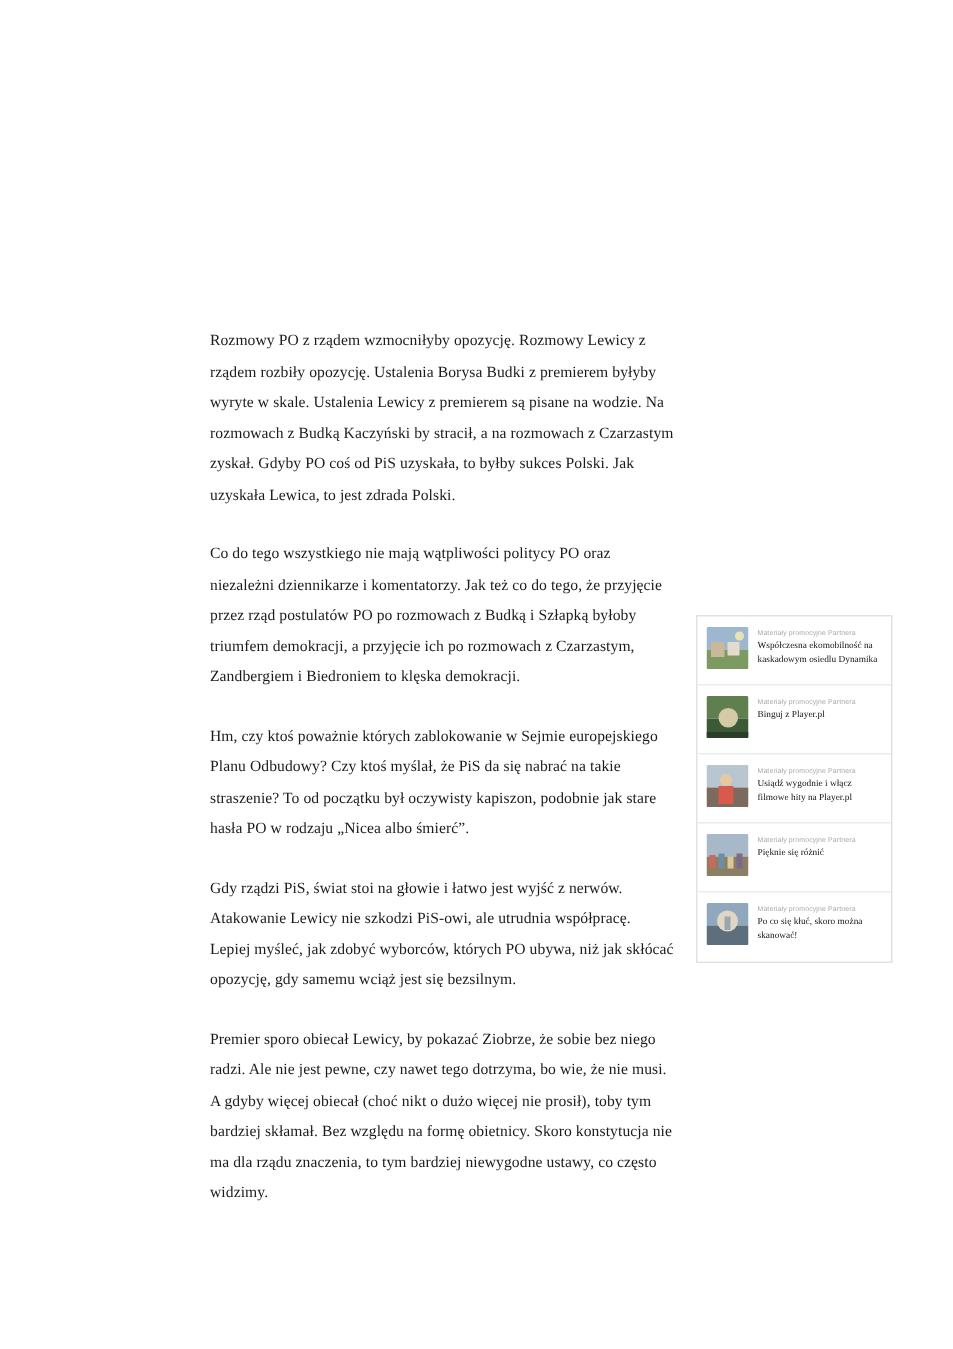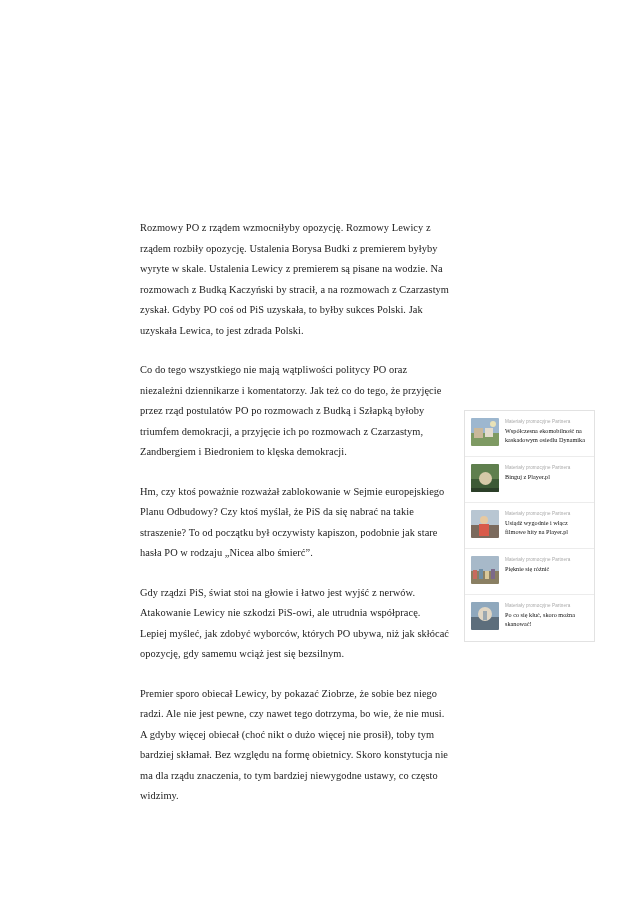--- a/index.html
+++ b/index.html
@@ -104,21 +104,21 @@
   }
 </style>
 </head>
 <body>
 
 <div id="page">
 
   <div id="article">
     <p class="para">Rozmowy PO z rządem wzmocniłyby opozycję. Rozmowy Lewicy z rządem rozbiły opozycję. Ustalenia Borysa Budki z premierem byłyby wyryte w skale. Ustalenia Lewicy z premierem są pisane na wodzie. Na rozmowach z Budką Kaczyński by stracił, a na rozmowach z Czarzastym zyskał. Gdyby PO coś od PiS uzyskała, to byłby sukces Polski. Jak uzyskała Lewica, to jest zdrada Polski.</p>
     <p class="para">Co do tego wszystkiego nie mają wątpliwości politycy PO oraz niezależni dziennikarze i komentatorzy. Jak też co do tego, że przyjęcie przez rząd postulatów PO po rozmowach z Budką i Szłapką byłoby triumfem demokracji, a przyjęcie ich po rozmowach z Czarzastym, Zandbergiem i Biedroniem to klęska demokracji.</p>
-    <p class="para">Hm, czy ktoś poważnie rozważał zablokowanie w Sejmie europejskiego Planu Odbudowy? Czy ktoś myślał, że PiS da się nabrać na takie straszenie? To od początku był oczywisty kapiszon, podobnie jak stare hasła PO w rodzaju „Nicea albo śmierć”.</p>
+    <p class="para">Hm, czy ktoś poważnie których zablokowanie w Sejmie europejskiego Planu Odbudowy? Czy ktoś myślał, że PiS da się nabrać na takie straszenie? To od początku był oczywisty kapiszon, podobnie jak stare hasła PO w rodzaju „Nicea albo śmierć”.</p>
     <p class="para">Gdy rządzi PiS, świat stoi na głowie i łatwo jest wyjść z nerwów. Atakowanie Lewicy nie szkodzi PiS-owi, ale utrudnia współpracę. Lepiej myśleć, jak zdobyć wyborców, których PO ubywa, niż jak skłócać opozycję, gdy samemu wciąż jest się bezsilnym.</p>
     <p class="para">Premier sporo obiecał Lewicy, by pokazać Ziobrze, że sobie bez niego radzi. Ale nie jest pewne, czy nawet tego dotrzyma, bo wie, że nie musi. A gdyby więcej obiecał (choć nikt o dużo więcej nie prosił), toby tym bardziej skłamał. Bez względu na formę obietnicy. Skoro konstytucja nie ma dla rządu znaczenia, to tym bardziej niewygodne ustawy, co często widzimy.</p>
   </div>
 
   <aside id="sidebar">
 
     <div class="promo-item">
       <span class="thumb">
         <span class="sky" style="background:#9db7cf"></span>
         <span class="ground" style="background:#7e9a63"></span>

